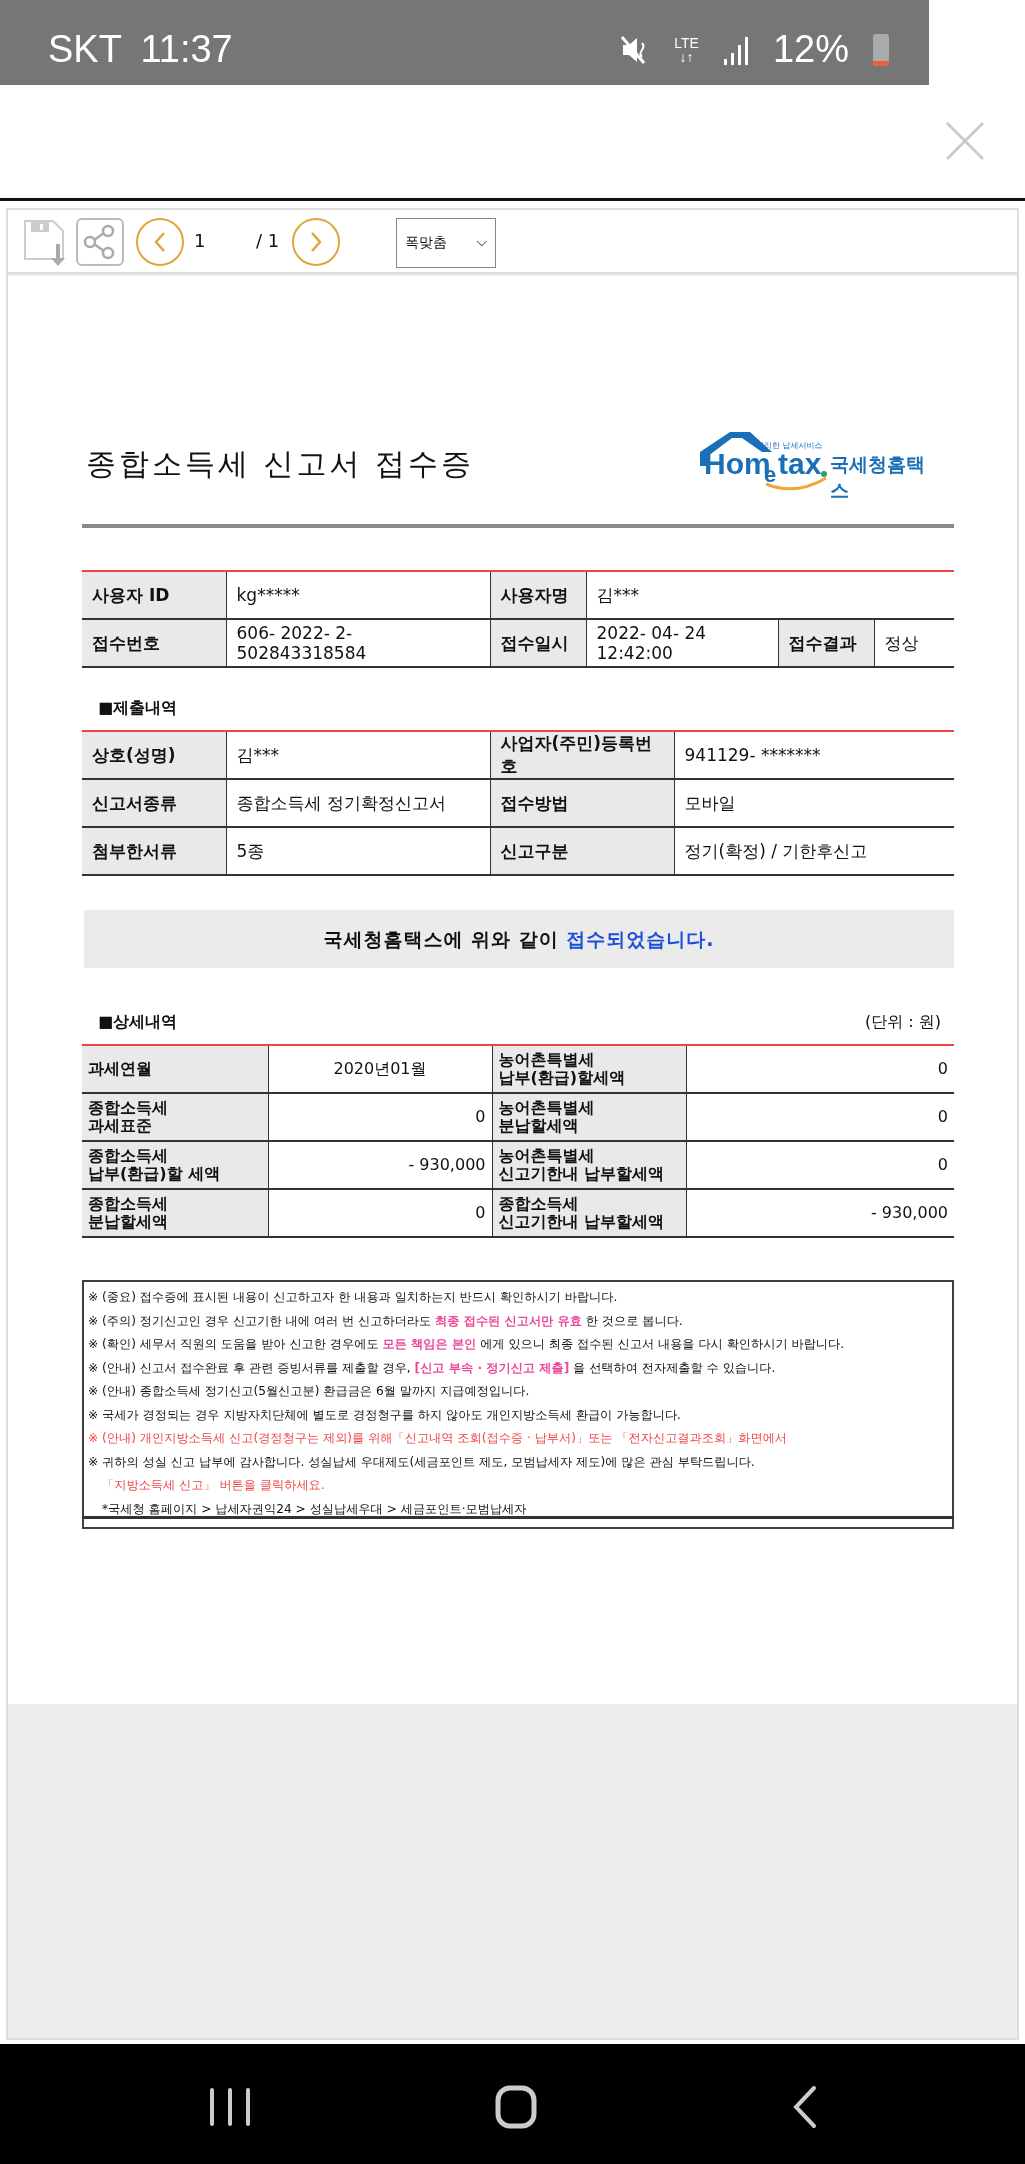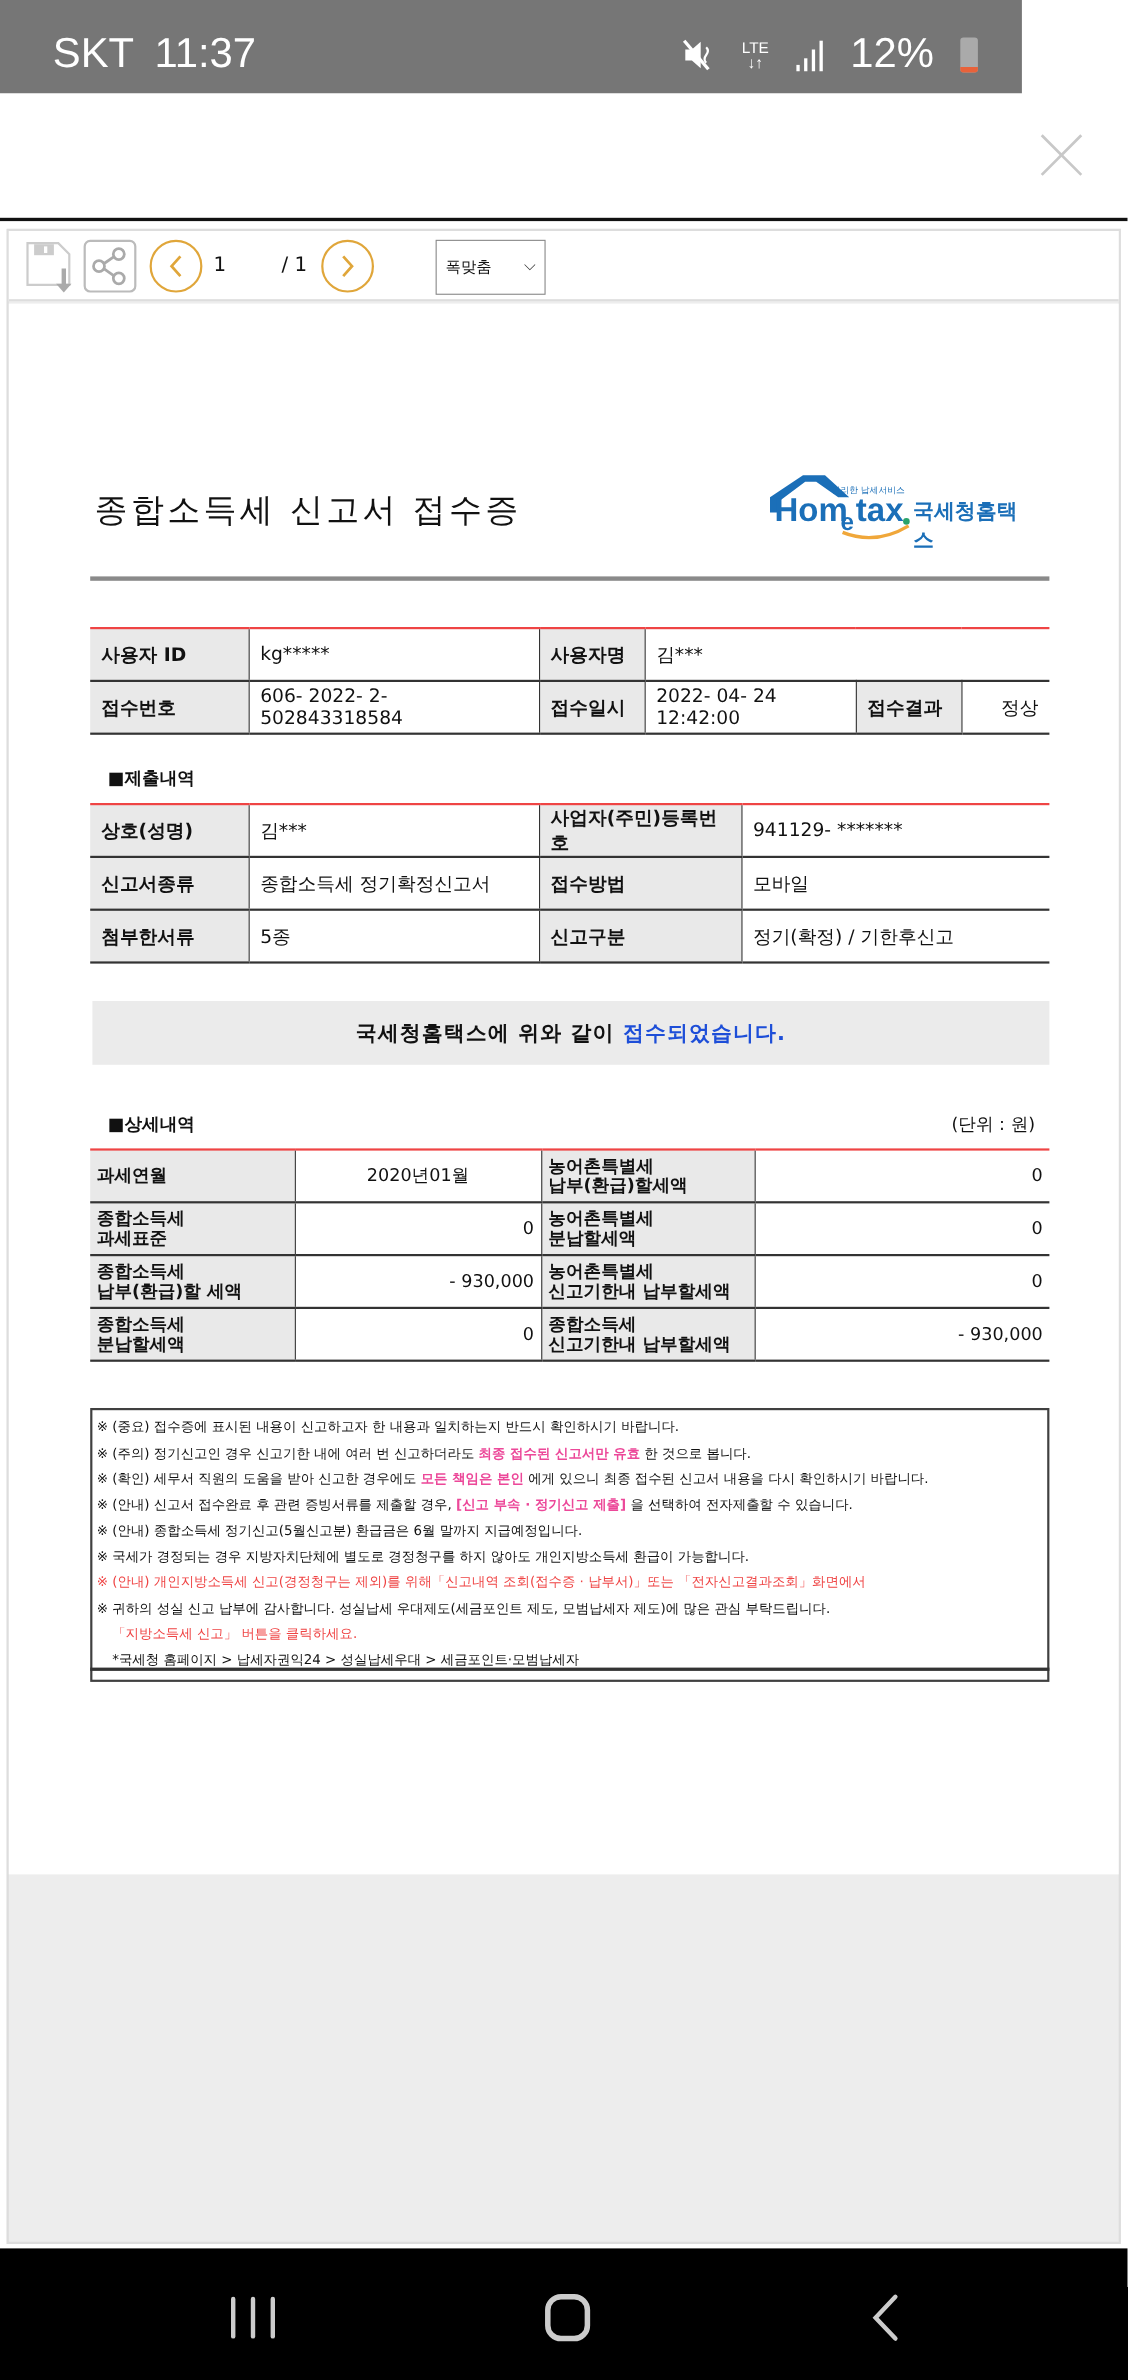--- a/index.html
+++ b/index.html
@@ -159,21 +159,21 @@
         <td class="val">kg*****</td>
         <td class="lbl">사용자명</td>
         <td class="val" colspan="3">김***</td>
       </tr>
       <tr>
         <td class="lbl">접수번호</td>
         <td class="val">606- 2022- 2- 502843318584</td>
         <td class="lbl">접수일시</td>
         <td class="val">2022- 04- 24 12:42:00</td>
         <td class="lbl">접수결과</td>
-        <td class="val" style="text-align:right">정상</td>
+        <td class="val" style="text-align:left">정상</td>
       </tr>
     </tbody>
       </table>
 
     <div class="section-h sh1">■제출내역</div>
 
     <table class="t2">
       <colgroup>
           <col style="width:144px">
           <col style="width:264px">

